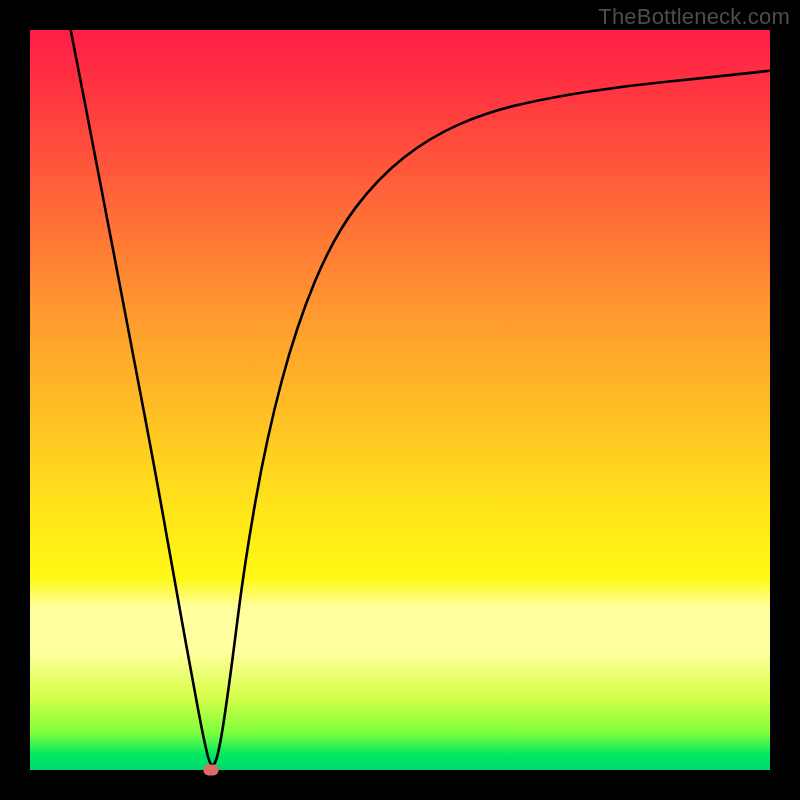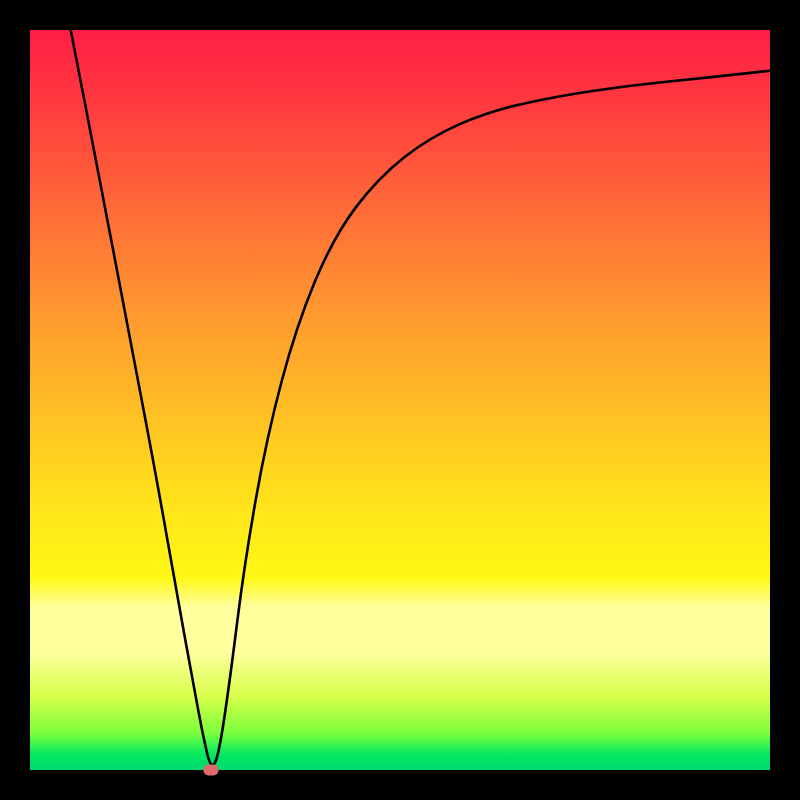--- a/index.html
+++ b/index.html
@@ -69,20 +69,21 @@
     background: #e06a6a;
     transform: translate(-50%, -50%);
     z-index: 5;
   }
 </style>
 </head>
 <body>
 
 <div class="frame">
 
+  <div class="watermark">TheBottleneck.com</div>
 
   <div class="plot-area">
 
     <svg class="curve" viewBox="0 0 740 740" preserveAspectRatio="none">
       <path fill="none" stroke="#000" stroke-width="2.6" stroke-linecap="round" stroke-linejoin="round" d="M 40.70 0.00 Q 40.70 0.00 53.65 66.60 Q 66.60 133.20 81.40 210.90 Q 96.20 288.60 111.00 366.30 Q 125.80 444.00 136.90 506.90 Q 148.00 569.80 155.40 610.50 Q 162.80 651.20 168.35 680.80 Q 173.90 710.40 177.60 725.20 Q 181.30 740.00 185.00 732.60 Q 188.70 725.20 194.25 688.20 Q 199.80 651.20 207.20 592.00 Q 214.60 532.80 225.70 469.90 Q 236.80 407.00 251.60 351.50 Q 266.40 296.00 284.90 251.60 Q 303.40 207.20 325.60 177.60 Q 347.80 148.00 373.70 127.65 Q 399.60 107.30 429.20 94.35 Q 458.80 81.40 492.10 74.00 Q 525.40 66.60 562.40 61.05 Q 599.40 55.50 636.40 51.80 Q 673.40 48.10 706.70 44.40 T 740.00 40.70 "></path>
     </svg>
 
     <div class="marker" style="left: 181.3px; top: 740px; background: rgb(224, 106, 106);"></div>
 
   </div>

